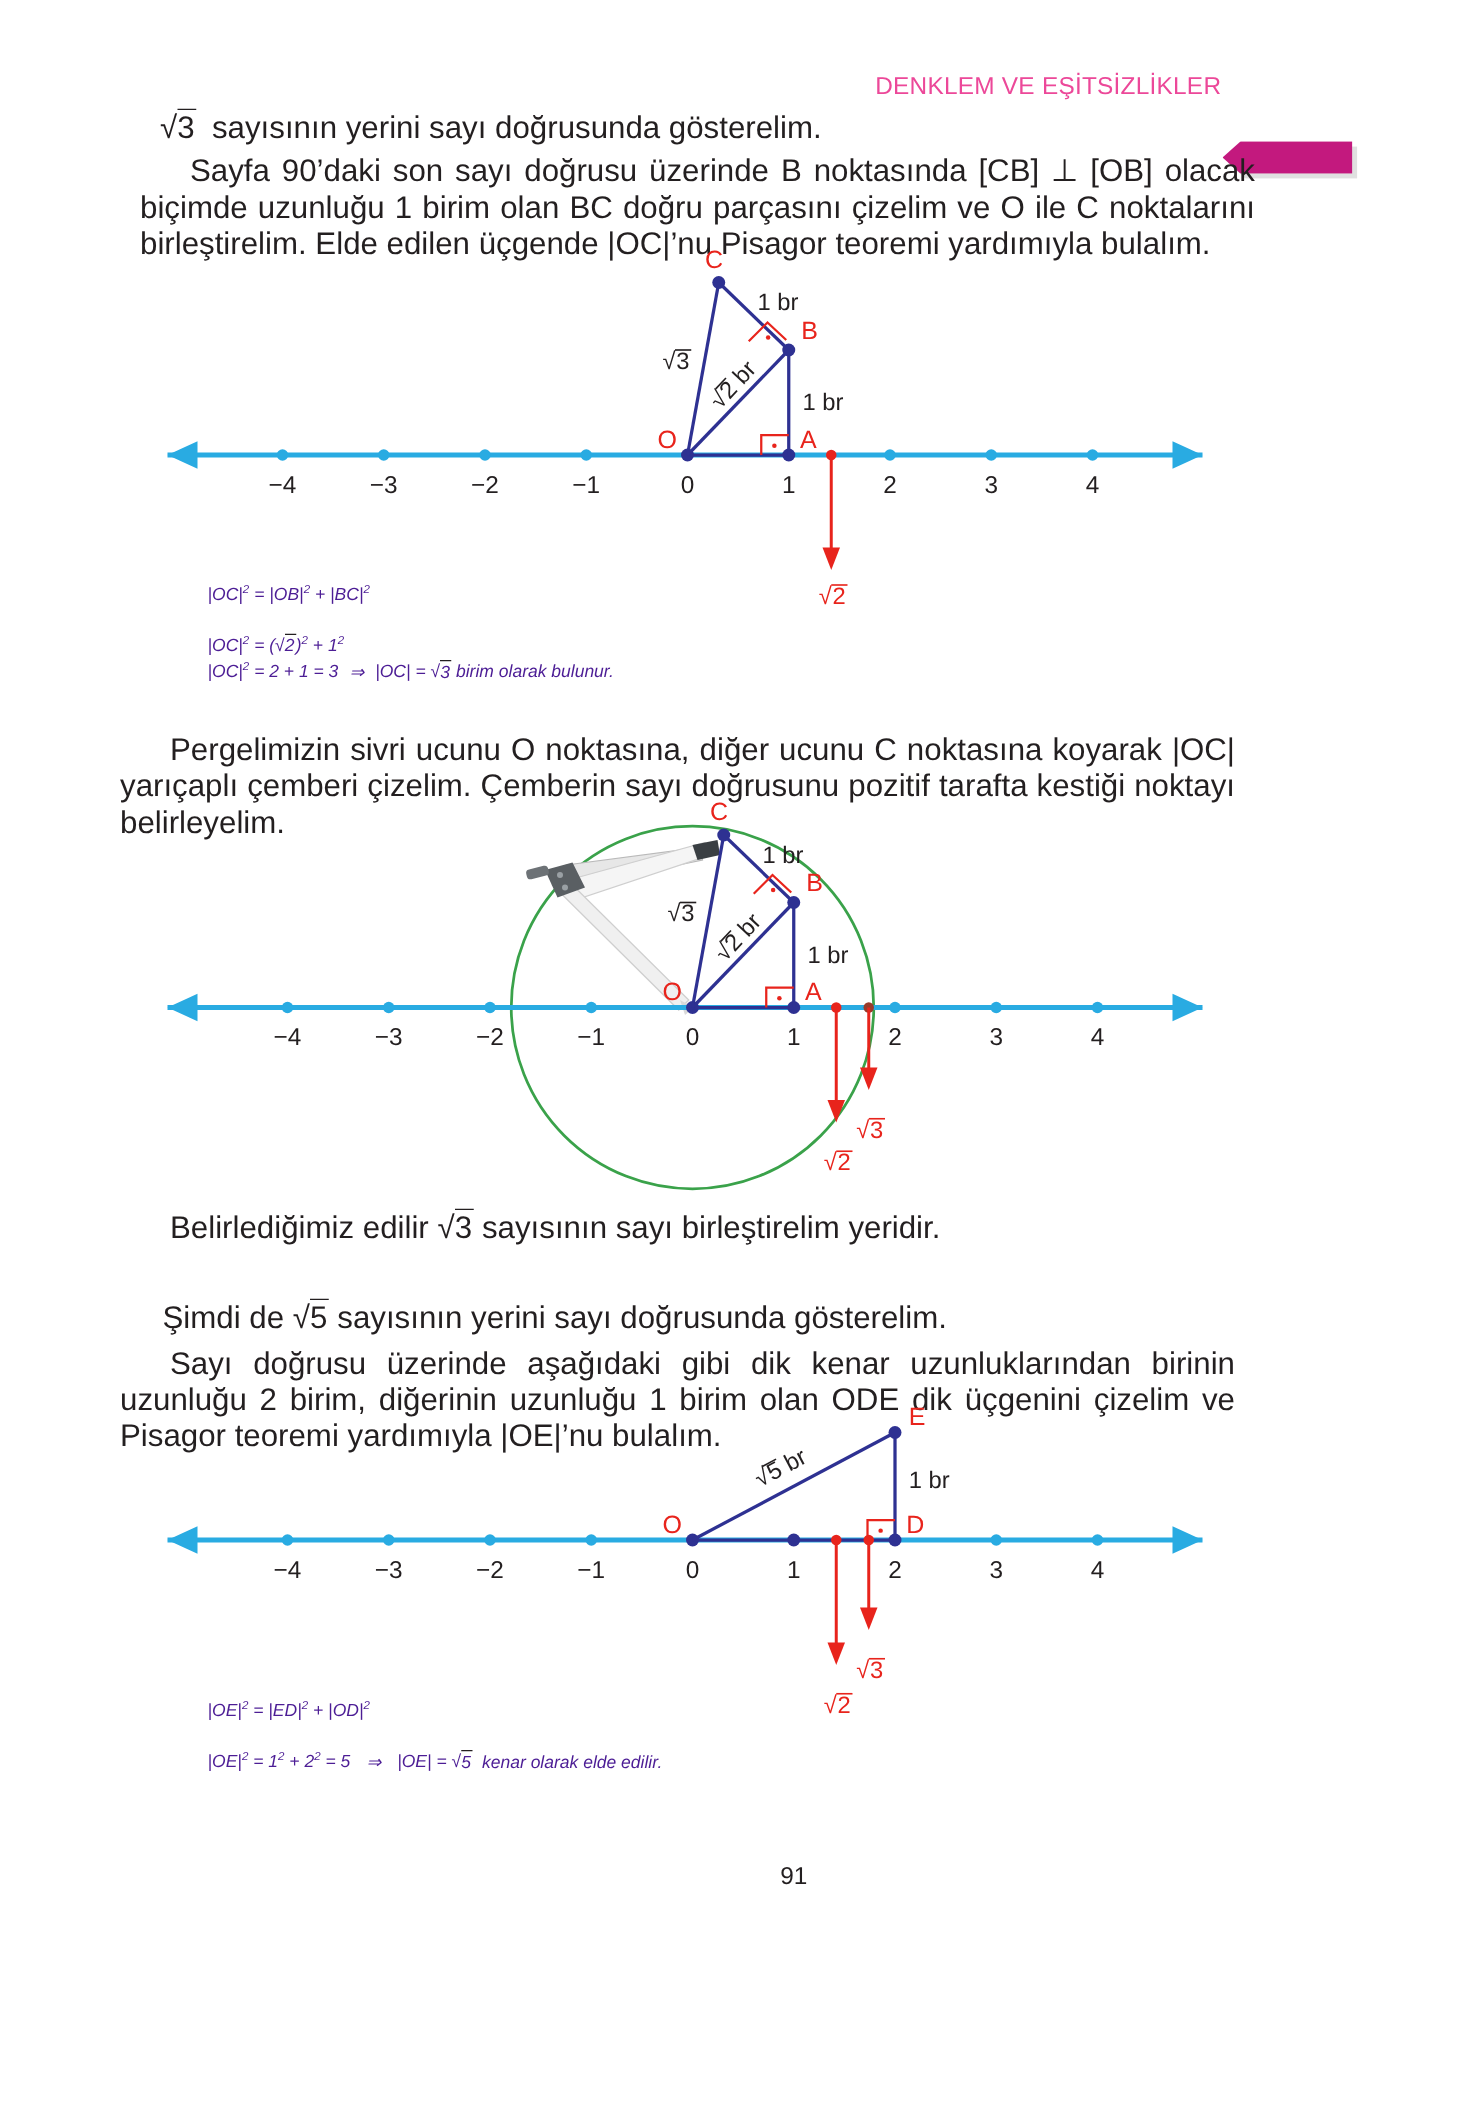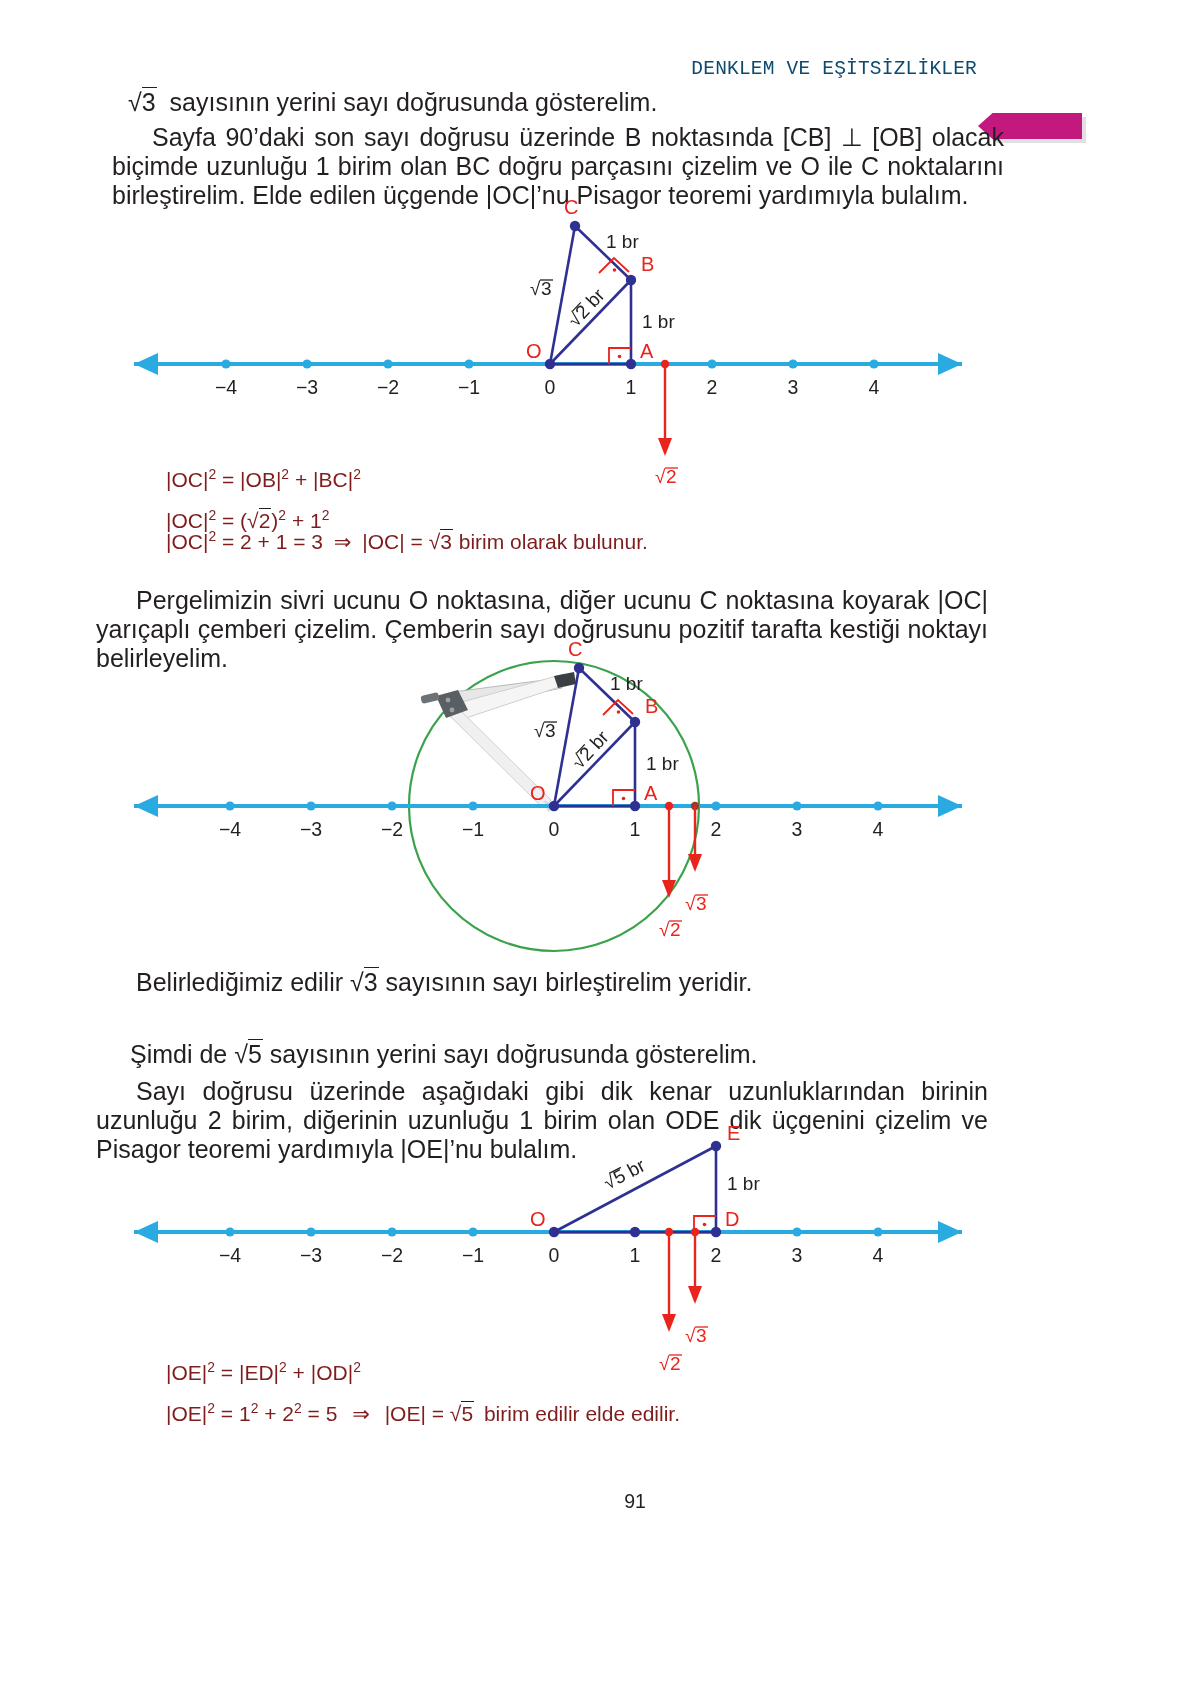--- a/index.html
+++ b/index.html
@@ -12,23 +12,22 @@
     position:relative;
     overflow:hidden;
   }
 
   
   #header-band {
     position:absolute; left:0; top:55px; width:1182px; height:36px;
   }
   #header-title {
     position:absolute; right:205px; top:58px;
-    font-size:19.5px; letter-spacing:.2px; color:#0c4a6e;
+    font-size:19.5px; letter-spacing:.2px; color:#ec4899;
     white-space:nowrap;
-    font-family:Liberation Mono, monospace;
   }
   #header-arrow {
     position:absolute; right:100px; top:58px;
     width:104px; height:26px;
     background:#c3197e;
     clip-path: polygon(0% 50%, 14% 0%, 100% 0%, 100% 100%, 14% 100%);
   }
   #header-arrow-shadow {
     position:absolute; right:96px; top:62px;
     width:104px; height:26px;
@@ -41,23 +40,24 @@
   .para {
     position:absolute;
     font-size:25px;
     line-height:29px;
     text-align:justify;
     color:#231f20;
   }
   .para.just { text-align:justify; text-justify:inter-word; }
   .eq {
     position:absolute;
-    font-size:21px;
-    color:#7f1d1d;
+    font-size:14px;
+    color:#4c1d95;
     white-space:nowrap;
+    font-style:italic;
   }
   sup { font-size:.66em; vertical-align:super; }
   .rad { white-space:nowrap; }
   .rad > .bar { border-top:1.3px solid #231f20; padding:0 1px 0 0; }
 
   
   .diagram { position:absolute; }
   .diagram svg { display:block; overflow:visible; }
 
   #page-number {
@@ -401,16 +401,16 @@
   <span>|OE|</span><sup>2</sup>
   <span>=</span>
   <span>1</span><sup>2</sup>
   <span>+</span>
   <span>2</span><sup>2</sup>
   <span>= 5</span>
   <span style="padding:0 9px;">⇒</span>
   <span>|OE|</span>
   <span>=</span>
   <span class="rad">√<span class="bar">5</span></span>
-  <span style="padding-left:4px;">birim edilir elde edilir.</span>
+  <span style="padding-left:4px;">kenar olarak elde edilir.</span>
 </div>
 
 <div id="page-number">91</div>
 
 </body></html>

